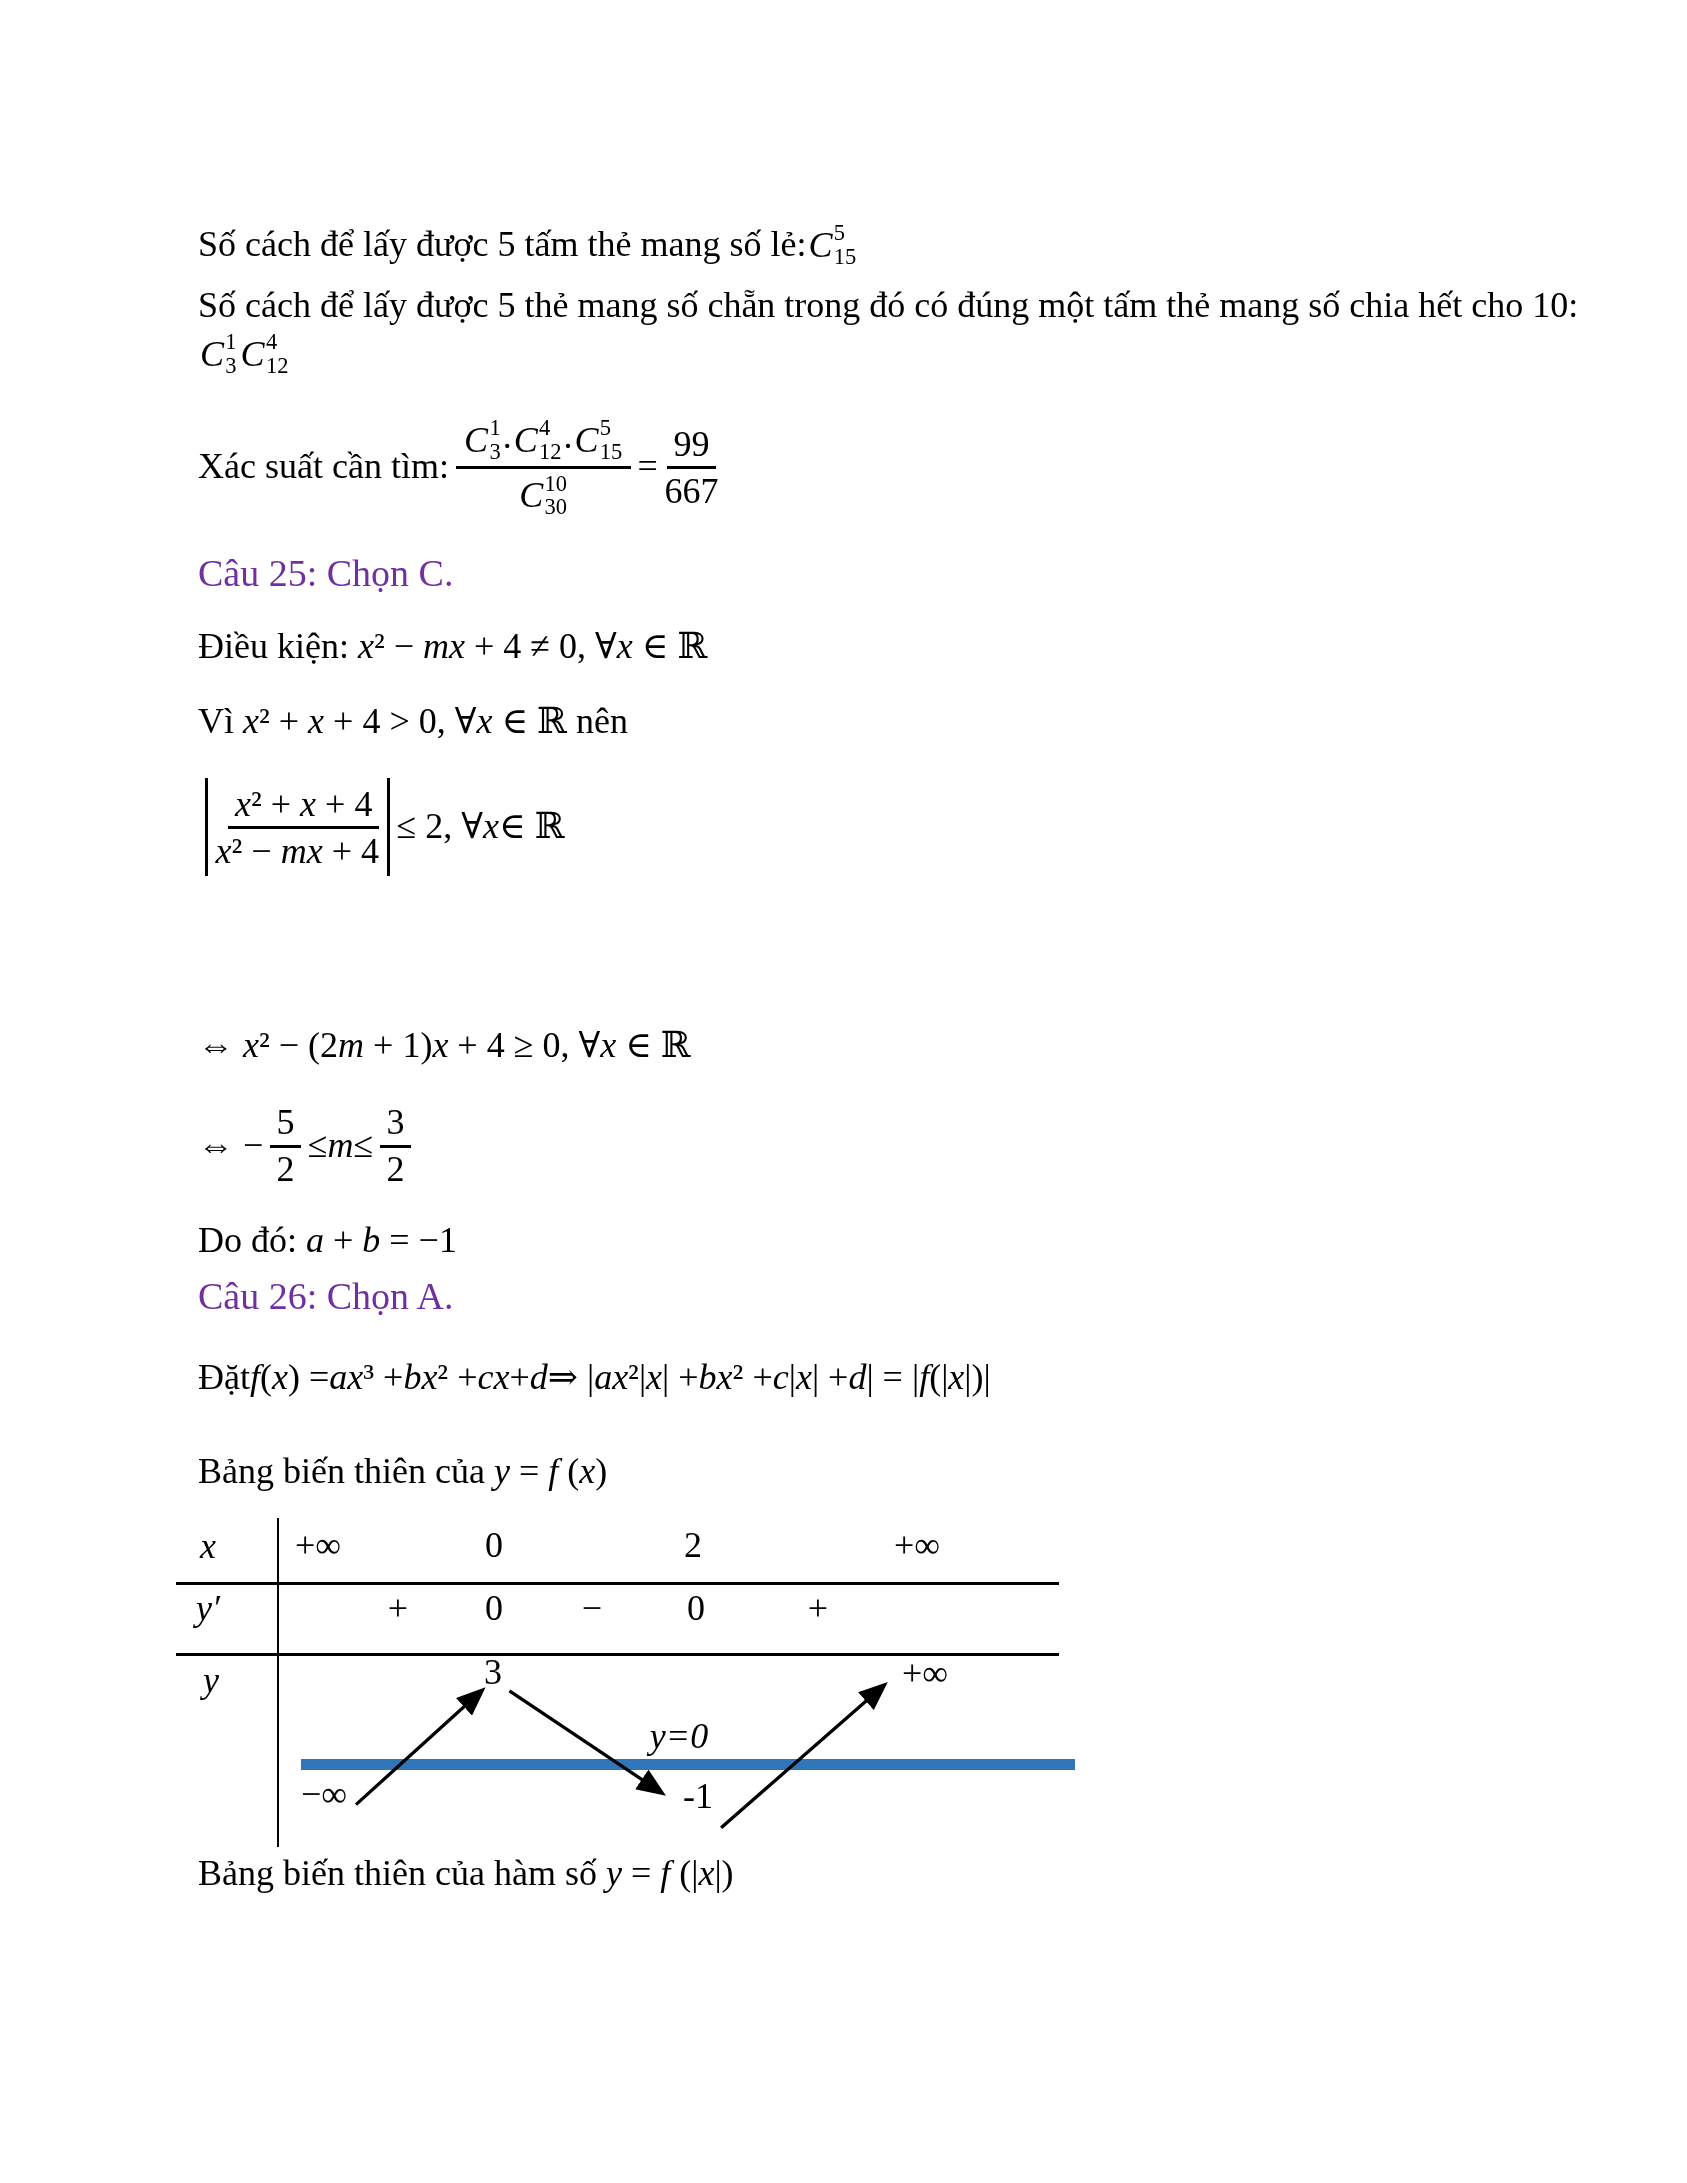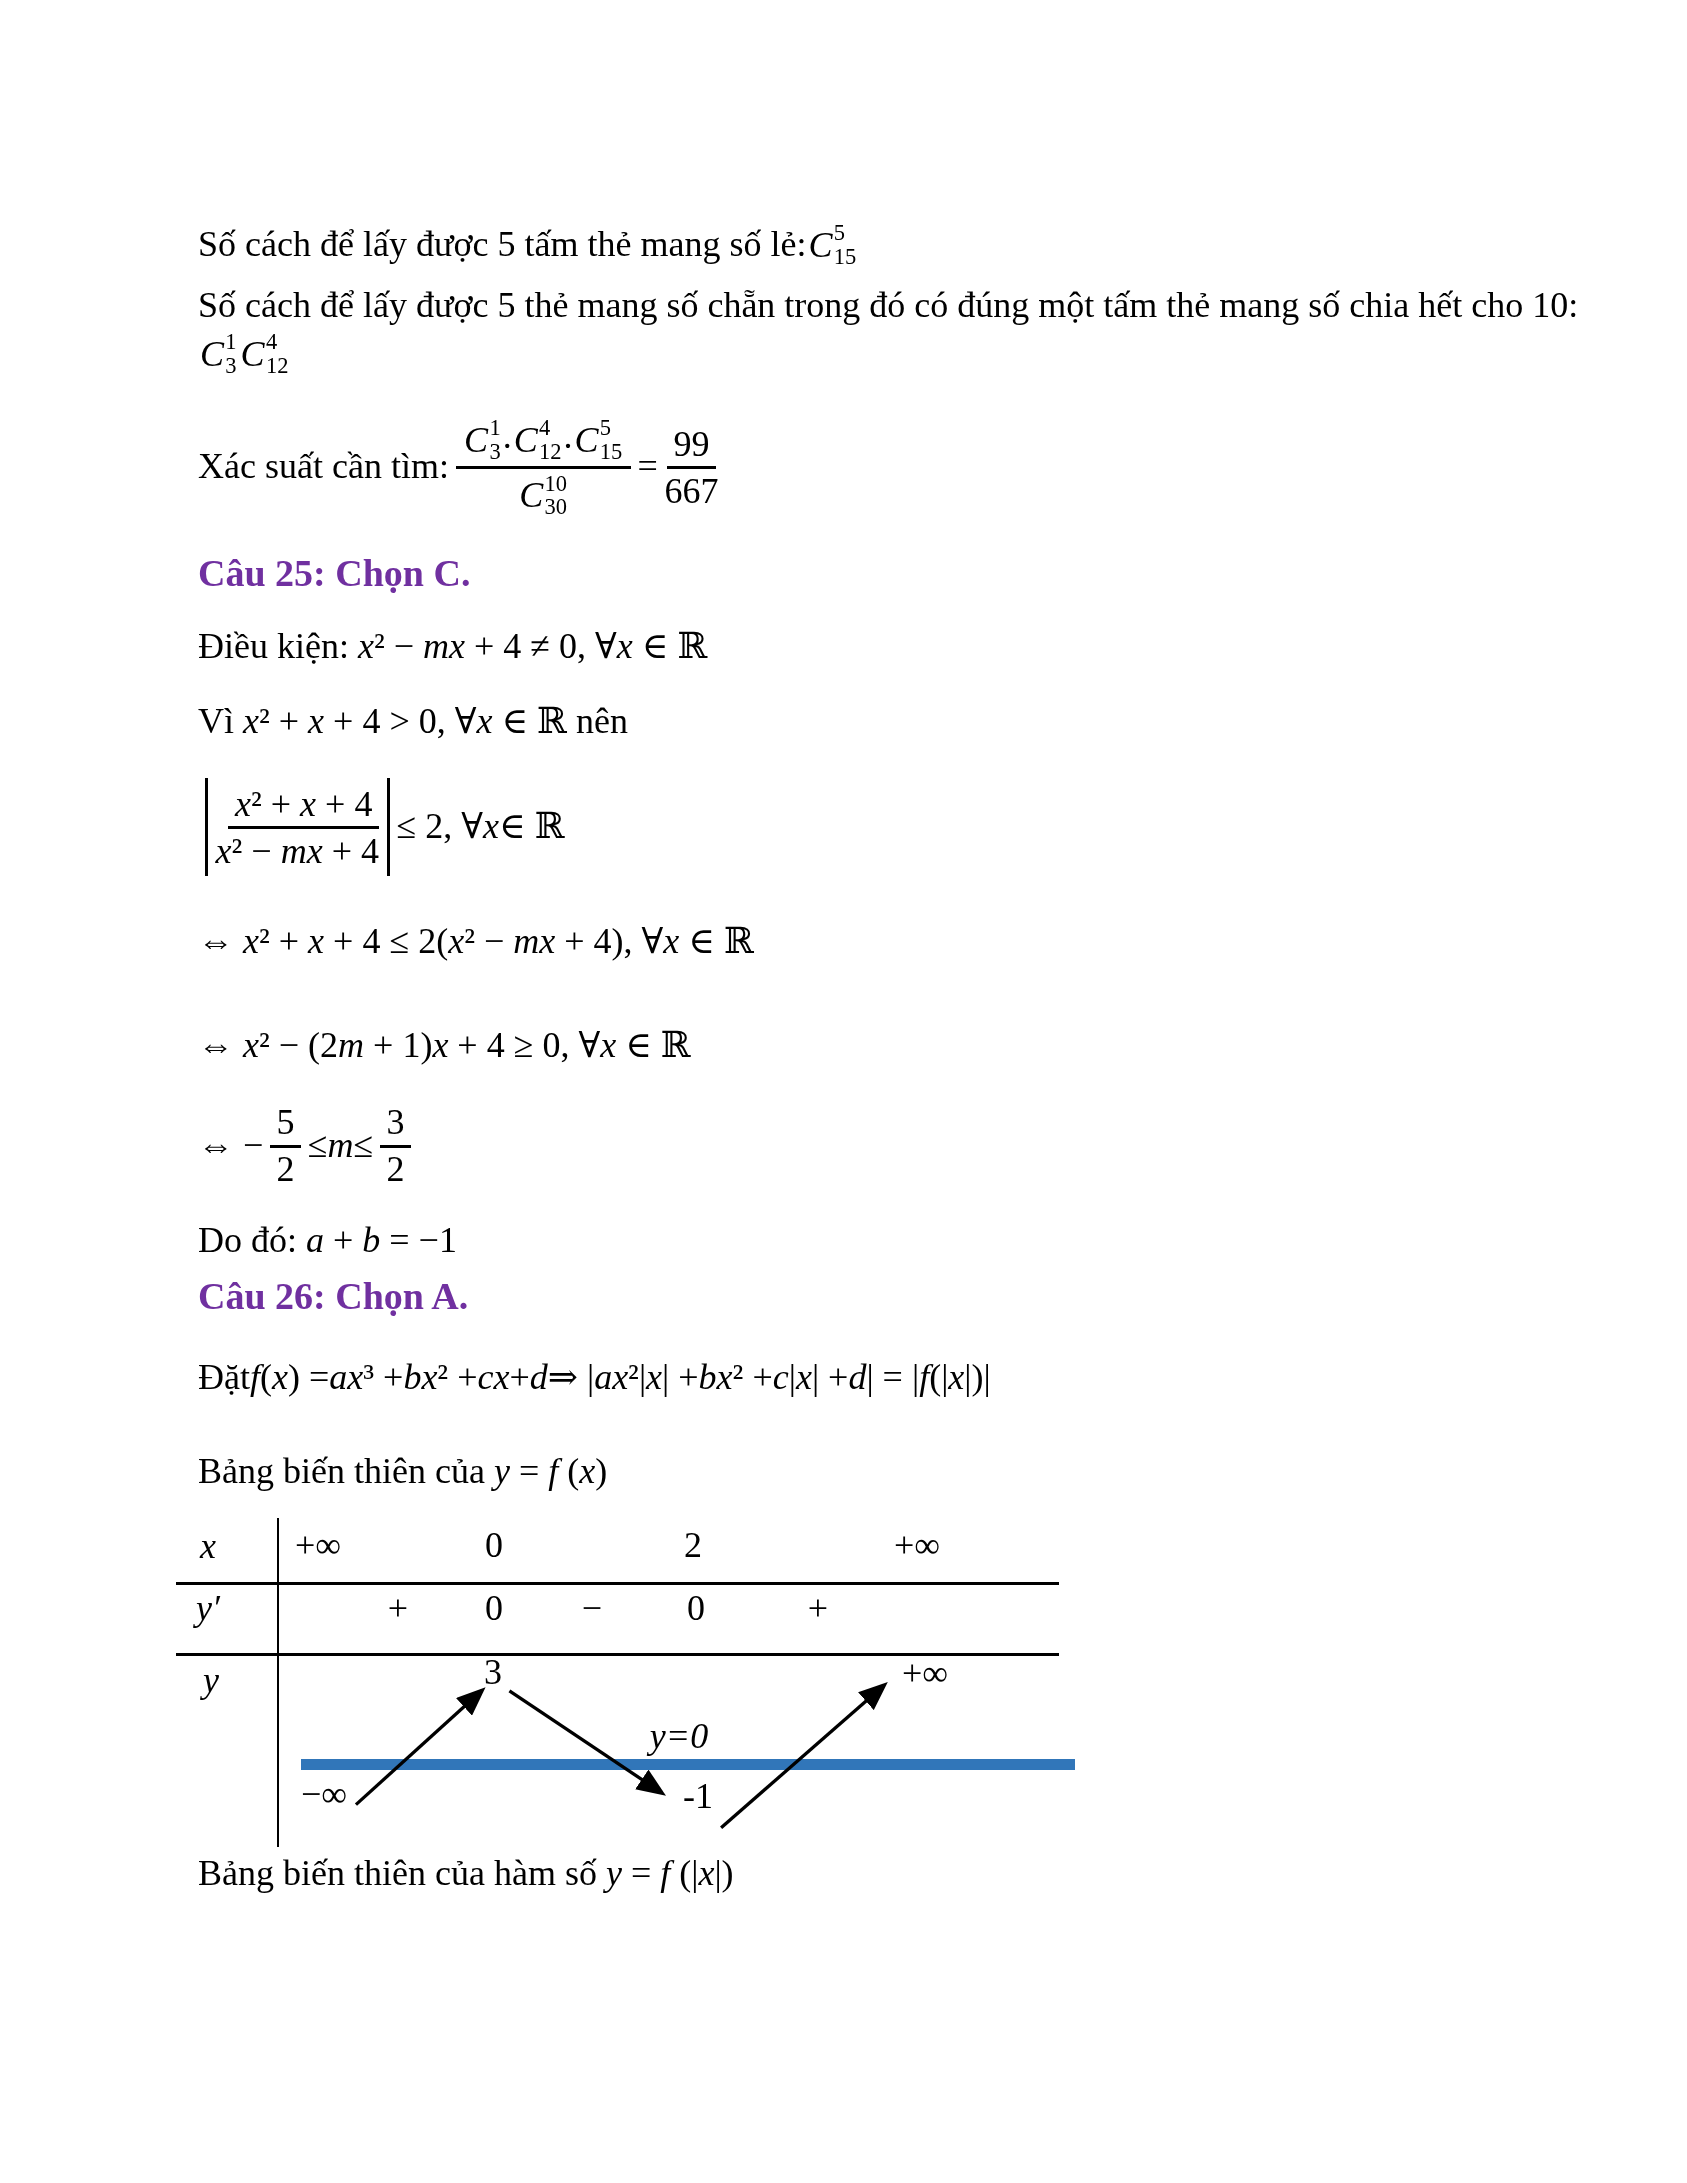--- a/index.html
+++ b/index.html
@@ -2,21 +2,21 @@
 <html style="font-size:10.6px"><head>
 <meta charset="utf-8">
 <style>
   html,body{margin:0;padding:0;background:#fff;}
   .page{position:relative;width:1687px;height:2183px;background:#ffffff;overflow:hidden;
         font-family:"Liberation Serif","DejaVu Serif",serif;color:#000;border-radius:12px;}
   .para{position:absolute;font-size:36px;line-height:1.2;white-space:nowrap;}
   .flexline{display:flex;align-items:center;}
   .t-rm{font-style:normal;}
   .t-it{font-style:italic;}
-  .heading{position:absolute;font-size:38px;font-weight:bold;color:#7030A0;white-space:nowrap;line-height:1.2;}
+  .heading{position:absolute;font-size:38px;font-weight:normal;color:#7030A0;white-space:nowrap;line-height:1.2;}
   
   .cstack{display:inline-flex;align-items:center;vertical-align:middle;margin:0 2px;}
   .cbase{font-style:italic;font-size:36px;line-height:1;}
   .cscripts{display:inline-flex;flex-direction:column;align-items:flex-start;font-size:22.5px;line-height:1.05;margin-left:1.3px;}
   
   .frac{display:inline-flex;flex-direction:column;align-items:center;vertical-align:middle;
         text-align:center;margin:0 6.6px;line-height:1.08;}
   .fnum{display:block;border-bottom:3.3px solid #000;padding:1.3px 6.6px 2.6px;}
   .fden{display:block;padding-top:2.6px;}
   .frac.abs{border-left:3.3px solid #000;border-right:3.3px solid #000;padding:5.3px 8px;align-items:flex-end;}
@@ -108,21 +108,20 @@
   <div class="para flexline" style="left:198px;top:774px;height:106px">
       <span class="frac abs">
         <span class="fnum"><span class="t-it">x</span><span class="t-rm">² + </span><span class="t-it">x</span><span class="t-rm"> + 4</span></span>
         <span class="fden"><span class="t-it">x</span><span class="t-rm">² − </span><span class="t-it">mx</span><span class="t-rm"> + 4</span></span>
       </span>
       <span class="t-rm"> ≤ 2, ∀</span>
       <span class="t-it">x</span>
       <span class="t-rm"> ∈ ℝ</span>
     </div>
 
-  <div class="para" style="left:198px;top:920px"><span class="t-rm">⇔ </span><span class="t-it">x</span><span class="t-rm">² + </span><span class="t-it">x</span><span class="t-rm"> + 4 ≤ 2(</span><span class="t-it">x</span><span class="t-rm">² − </span><span class="t-it">mx</span><span class="t-rm"> + 4), ∀</span><span class="t-it">x</span><span class="t-rm"> ∈ ℝ</span></div>
 
   <div class="para" style="left:198px;top:1024px"><span class="t-rm">⇔ </span><span class="t-it">x</span><span class="t-rm">² − (2</span><span class="t-it">m</span><span class="t-rm"> + 1)</span><span class="t-it">x</span><span class="t-rm"> + 4 ≥ 0, ∀</span><span class="t-it">x</span><span class="t-rm"> ∈ ℝ</span></div>
 
   <div class="para flexline" style="left:198px;top:1102px;height:87px">
       <span class="t-rm">⇔ −</span>
       <span class="frac">
         <span class="fnum"><span class="t-rm">5</span></span>
         <span class="fden"><span class="t-rm">2</span></span>
       </span>
       <span class="t-rm"> ≤ </span>

